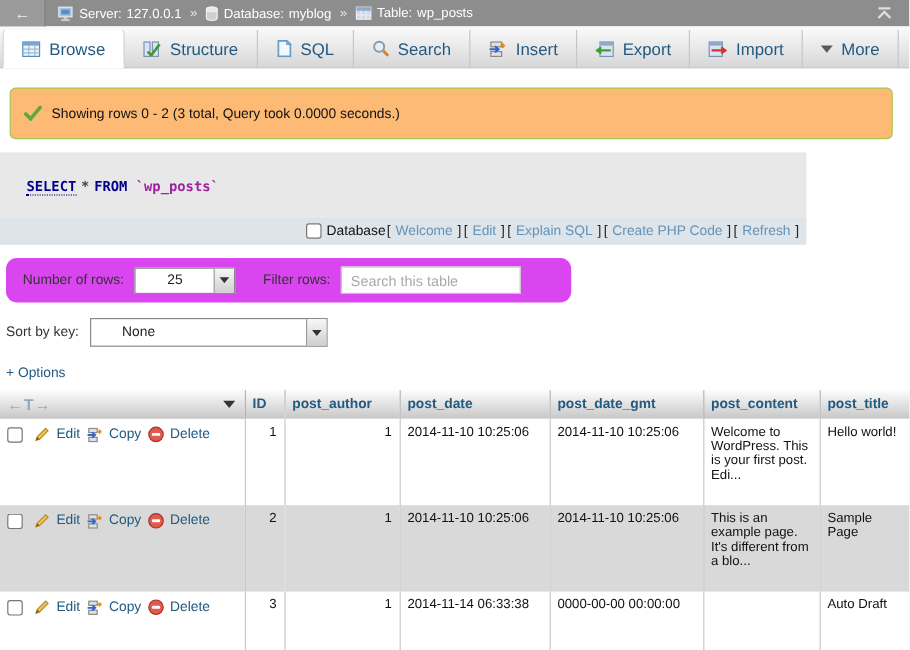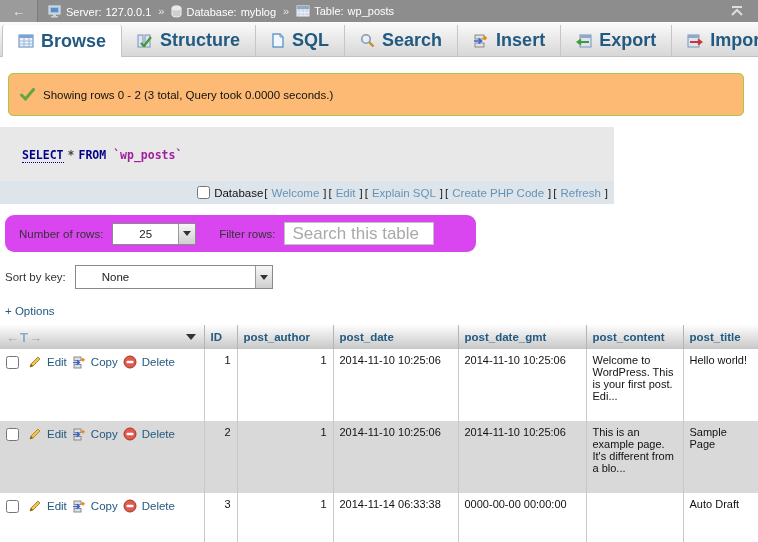--- a/index.html
+++ b/index.html
@@ -24,37 +24,37 @@
   .sep { color:#e6e6e6; margin:0 2px; }
   .collapse { margin-left:auto; margin-right:14px; cursor:pointer; display:flex; }
 
   
   .tabstrip {
     height:35px; background:linear-gradient(#fbfbfb,#d7d7d7);
     border-bottom:1px solid #c2c2c2; display:flex; align-items:flex-end; padding-left:2px;
   }
   .tab {
     height:31px; display:flex; align-items:center; gap:7px; padding:0 15px;
-    border-right:1px solid #c6c6c6; font-weight:bold; font-size:18px; color:#235a81;
+    border-right:1px solid #c6c6c6; font-weight:normal; font-size:14px; color:#235a81;
     cursor:pointer; white-space:nowrap;
   }
   .tab:first-child { border-left:1px solid #c6c6c6; }
   .tab.active { background:#fff; border-radius:3px 3px 0 0; margin-bottom:-1px; height:32px; }
   .tab svg { display:block; }
   .more-caret { width:0; height:0; border-left:5px solid transparent; border-right:5px solid transparent; border-top:6px solid #5a5a5a; }
 
   
   .message {
     margin:16px 14px 0 8px; height:43px; background:#fdba74;
     border:1px solid #a9c64c; border-radius:5px;
     display:flex; align-items:center; gap:8px; padding:0 11px; font-size:11.5px; color:#111;
   }
 
   
-  .querybox { margin-top:11px; width:614px; }
+  .querybox { margin-top:11px; width:672px; }
   .query-sql {
     background:#e8e8e8; padding:21px 10px 19px 22px;
     font-family:"DejaVu Sans Mono", monospace; font-size:11.5px; font-weight:bold;
   }
   .kw { color:#00008b; }
   .kw.dotted { border-bottom:1px dotted #00008b; }
   .star { color:#444; margin:0 4px; }
   .ident { color:#a020a0; }
   .query-footer {
     background:#dde4ea; height:23px; display:flex; align-items:center; justify-content:flex-end;
@@ -73,21 +73,21 @@
     display:flex; align-items:stretch; height:22px; background:#fff;
     border:1px solid #8a8a8a; cursor:pointer;
   }
   .mini-select .val { display:flex; align-items:center; padding:0 26px; color:#222; }
   .dd-btn {
     width:17px; background:linear-gradient(#f7f7f7,#cfcfcf); border-left:1px solid #9a9a9a;
     display:flex; align-items:center; justify-content:center;
   }
   .caret { width:0; height:0; border-left:4px solid transparent; border-right:4px solid transparent; border-top:5px solid #333; }
   .filter-input {
-    width:150px; height:23px; border:1px solid #c2c2c2; padding:4px 7px; font-size:17px;
+    width:150px; height:23px; border:1px solid #c2c2c2; padding:4px 7px; font-size:12px;
     font-family:"Liberation Sans", sans-serif; color:#333;
   }
   .filter-input::placeholder { color:#a9a9a9; }
 
   .sortrow { margin:13px 0 0 5px; display:flex; align-items:center; gap:9px; font-size:11.5px; color:#333; }
   .sort-select { width:198px; height:24px; }
   .sort-select .val { flex:1; }
 
   .options-link { margin:16px 0 0 5px; font-size:11.5px; color:#235a81; cursor:pointer; }
 

